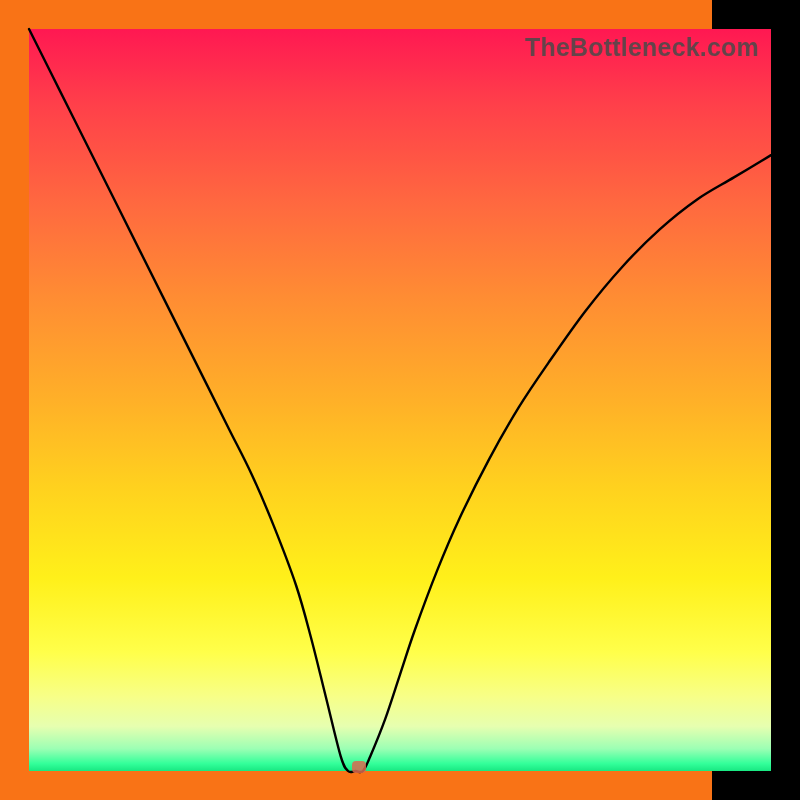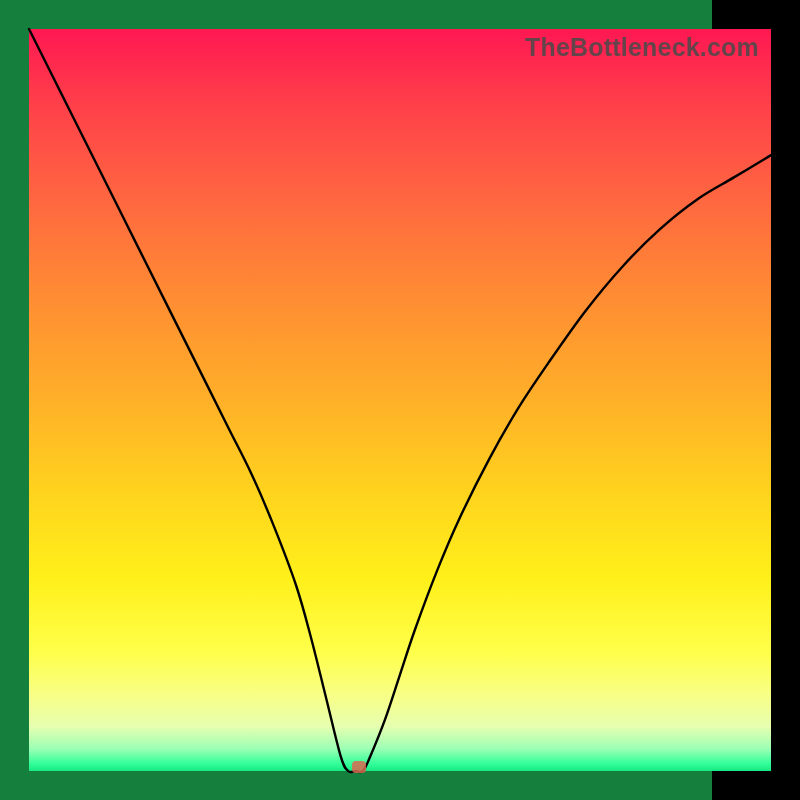--- a/index.html
+++ b/index.html
@@ -2,21 +2,21 @@
 <html><head>
 <meta charset="utf-8">
 <style>
   * { margin: 0; padding: 0; box-sizing: border-box; }
   html, body { width: 800px; height: 800px; overflow: hidden; background: #000; font-family: Arial, Helvetica, sans-serif; }
 
   .frame {
     position: relative;
     width: 712px;
     height: 800px;
-    background: #15803d;
+    background: #f97316;
   }
 
   .plot {
     position: absolute;
     left: 29px;
     top: 29px;
     width: 742px;
     height: 742px;
     
     background: linear-gradient(to bottom,

